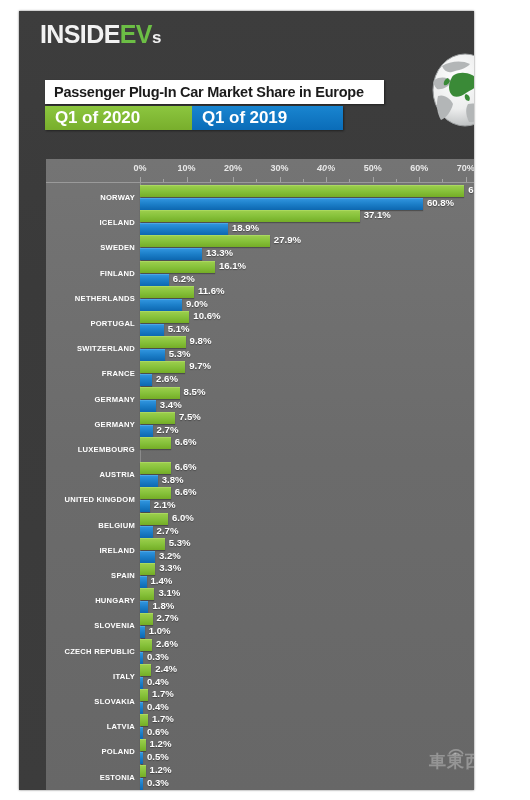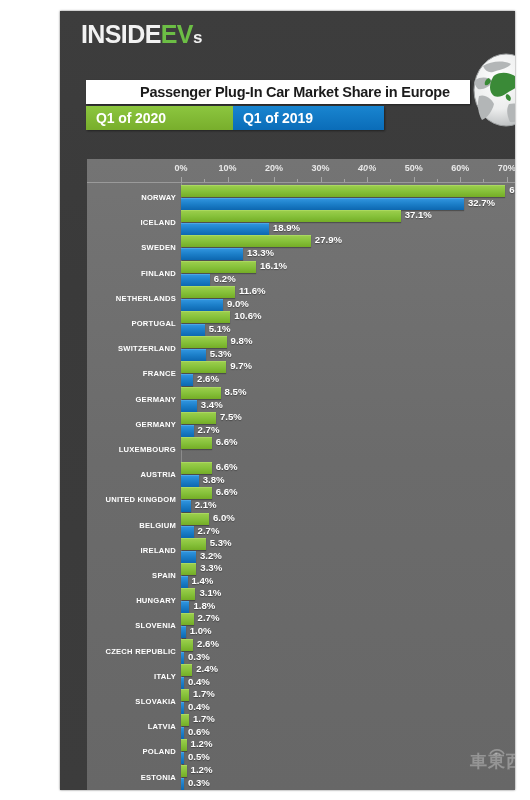--- a/index.html
+++ b/index.html
@@ -18,21 +18,20 @@
   
   #panel {
     position: absolute;
     left: 19px;
     top: 11px;
     width: 455px;
     height: 779px;
     background: linear-gradient(180deg, #3d3d3d 0%, #3a3a3a 35%, #3c3c3c 100%);
     box-shadow: 0 0 2px rgba(0,0,0,0.55);
     overflow: hidden;
-    margin-left: 41px;
   }
 
   
   #brand {
     position: absolute;
     left: 21px;
     top: 11px;
     font-size: 25px;
     font-weight: bold;
     letter-spacing: -0.6px;
@@ -61,21 +60,20 @@
   #title-bar {
     position: absolute;
     left: 26px;
     top: 69px;
     width: 339px;
     height: 24px;
     background: #ffffff;
     box-shadow: 1px 1px 2px rgba(0,0,0,0.45);
     display: flex;
     align-items: center;
-    padding-left: 45px;
   }
   #title-text {
     color: #1b1b1b;
     font-size: 14.5px;
     font-weight: bold;
     padding-left: 9px;
     white-space: nowrap;
     letter-spacing: -0.25px;
   }
 
@@ -86,21 +84,21 @@
     top: 95px;
     height: 24px;
     display: flex;
     box-shadow: 1px 1px 2px rgba(0,0,0,0.45);
   }
   .legend-item {
     display: flex;
     align-items: center;
     height: 24px;
     color: #ffffff;
-    font-size: 14px;
+    font-size: 17px;
     font-weight: bold;
     padding-left: 10px;
     white-space: nowrap;
     letter-spacing: -0.1px;
   }
   #legend-2020 {
     width: 137px;
     background: linear-gradient(180deg, #8cc63f 0%, #78ae2c 100%);
   }
   #legend-2019 {
@@ -319,21 +317,21 @@
     <div id="rows">
       <div id="baseline"></div>
     <div class="row" style="top: 0px;">
           <div class="row-label">NORWAY</div>
           <div class="bar-wrap b2020" style="width: 409px;">
             <div class="bar green" style="width: 324.337px;"></div>
             <div class="bar-value" style="left: 328.337px;">69.7%</div>
           </div>
           <div class="bar-wrap b2019" style="width: 409px;">
             <div class="bar blue" style="width: 282.923px;"></div>
-            <div class="bar-value" style="left: 286.923px;">32.7%</div>
+            <div class="bar-value" style="left: 286.923px;">60.8%</div>
           </div>
         </div>
         <div class="row" style="top: 25.2px;">
           <div class="row-label">ICELAND</div>
           <div class="bar-wrap b2020" style="width: 409px;">
             <div class="bar green" style="width: 219.637px;"></div>
             <div class="bar-value" style="left: 223.637px;">37.1%</div>
           </div>
           <div class="bar-wrap b2019" style="width: 409px;">
             <div class="bar blue" style="width: 87.948px;"></div>

